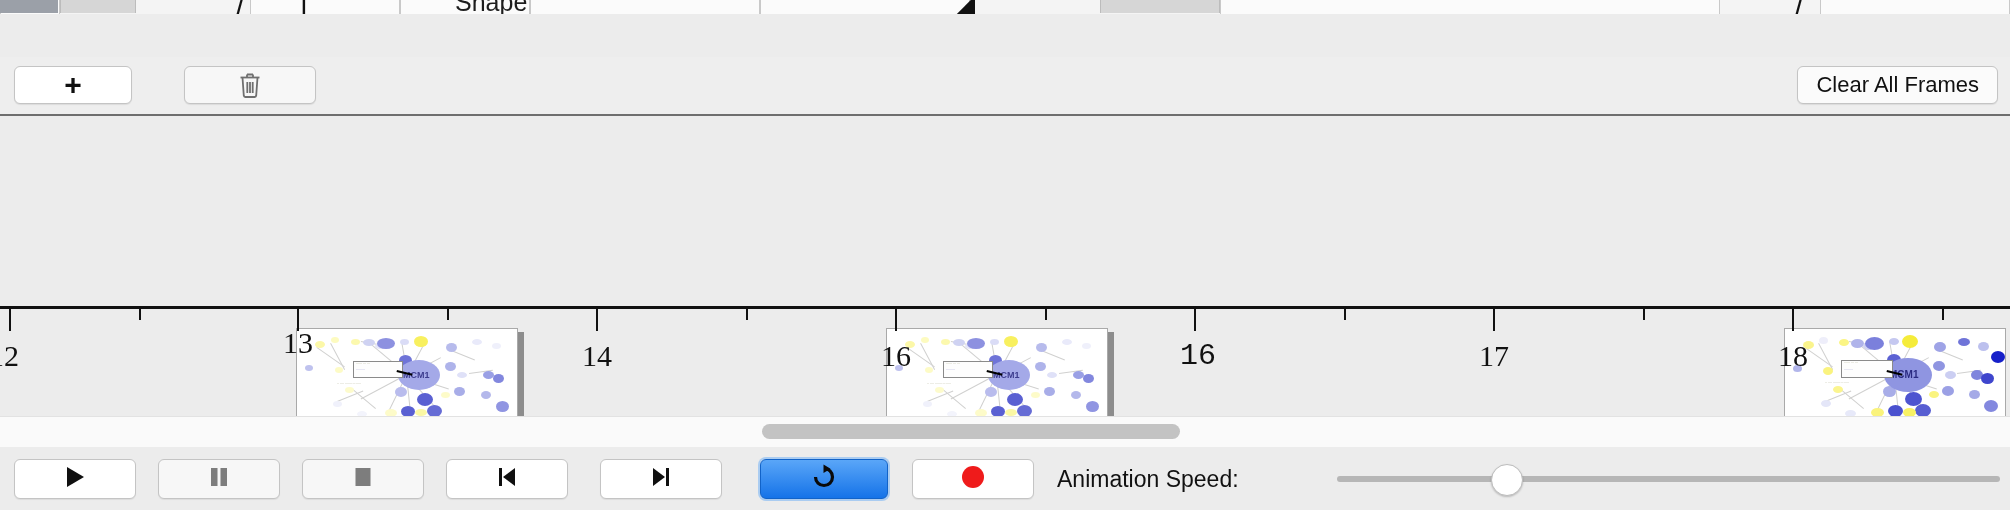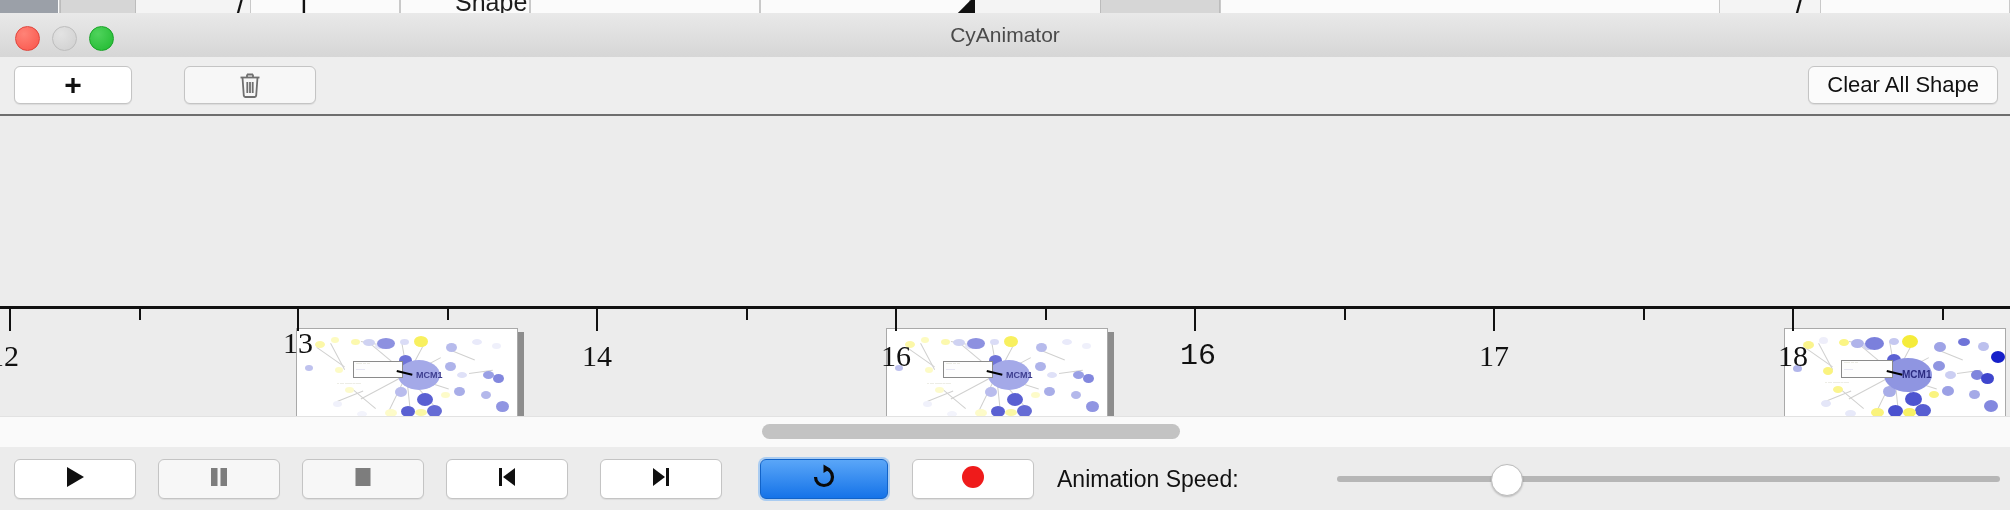--- a/index.html
+++ b/index.html
@@ -84,21 +84,21 @@
     overflow: hidden;
   }
   .frame-shadow {
     position: absolute; background: #8d8d8d;
   }
   .netnode { position: absolute; border-radius: 50%; }
   .netedge { position: absolute; background: #d0d0cf; height: 1px; transform-origin: 0 0; }
   .netlbl  { position: absolute; font-size: 3px; color: #4a4a8a; line-height: 1;
              white-space: nowrap; overflow: hidden; }
   .hub-label { position: absolute; font-size: 9px; color: #2a2a6a; font-weight: bold;
-               line-height: 1; white-space: nowrap; padding-left: 13px; }
+               line-height: 1; white-space: nowrap; }
   .callout {
     position: absolute; background: #fdfdfd; border: 1px solid #8a8a8a;
   }
   .callout-line { position: absolute; height: 2px; background: #000; transform-origin: 0 0; }
 
   
   .ruler-axis {
     position: absolute; left: 0; width: 2010px; height: 3px; background: #111;
   }
   .tick { position: absolute; width: 2px; background: #111; }
@@ -169,46 +169,40 @@
     <div class="bg-gray" style="left:1100px;width:118px;"></div>
     <div class="bg-seg" style="left:1220px;width:498px;"></div>
     <div class="bg-seg" style="left:1820px;width:188px;"></div>
     <div class="bg-glyph" style="left:236px;top:-9px;">/</div>
     <div class="bg-glyph" style="left:300px;top:-9px;">|</div>
     <div class="bg-glyph" style="left:952px;top:-10px;">◢</div>
     <span class="bg-text" style="left:455px;top:-10px;">Shape</span>
     <div class="bg-glyph" style="left:1795px;top:-9px;">/</div>
   </div>
 
-  <div class="titlebar">
-    <div class="tl close"></div>
-    <div class="tl min"></div>
-    <div class="tl max"></div>
-    <div class="title-text">CyAnimator</div>
-  </div>
 
   <div class="toolbar">
 
     <div class="tbtn white" style="left:14px; width:118px;">
       <span class="plus-glyph">+</span>
     </div>
 
     <div class="tbtn dim" style="left:184px; width:132px;">
       <span>
         <svg class="trash-svg" width="26" height="28" viewBox="0 0 26 28" fill="none" stroke="#6f6f6f" stroke-width="1.8">
           <path d="M3.5 6.5h19"></path>
           <path d="M10 3.5h6M10 3.5v3M16 3.5v3"></path>
           <path d="M5.5 6.5l1.3 18.2a1.5 1.5 0 0 0 1.5 1.3h9.4a1.5 1.5 0 0 0 1.5-1.3L20.5 6.5"></path>
           <path d="M10.3 11v11M13 11v11M15.7 11v11"></path>
         </svg>
       </span>
     </div>
 
     <div class="clear-btn">
-      <span>Clear All Shape</span>
+      <span>Clear All Frames</span>
     </div>
   </div>
 
   <div class="timeline">
 
     <div>
 
       <div class="frame-shadow" style="left:518px;top:216px;width:6px;height:88px;"></div>
       <div class="frame" style="left:296px;top:212px;width:222px;height:92px;">
         <div class="netedge" style="left:110px;top:46px;width:38px;transform:rotate(-28deg);"></div>

